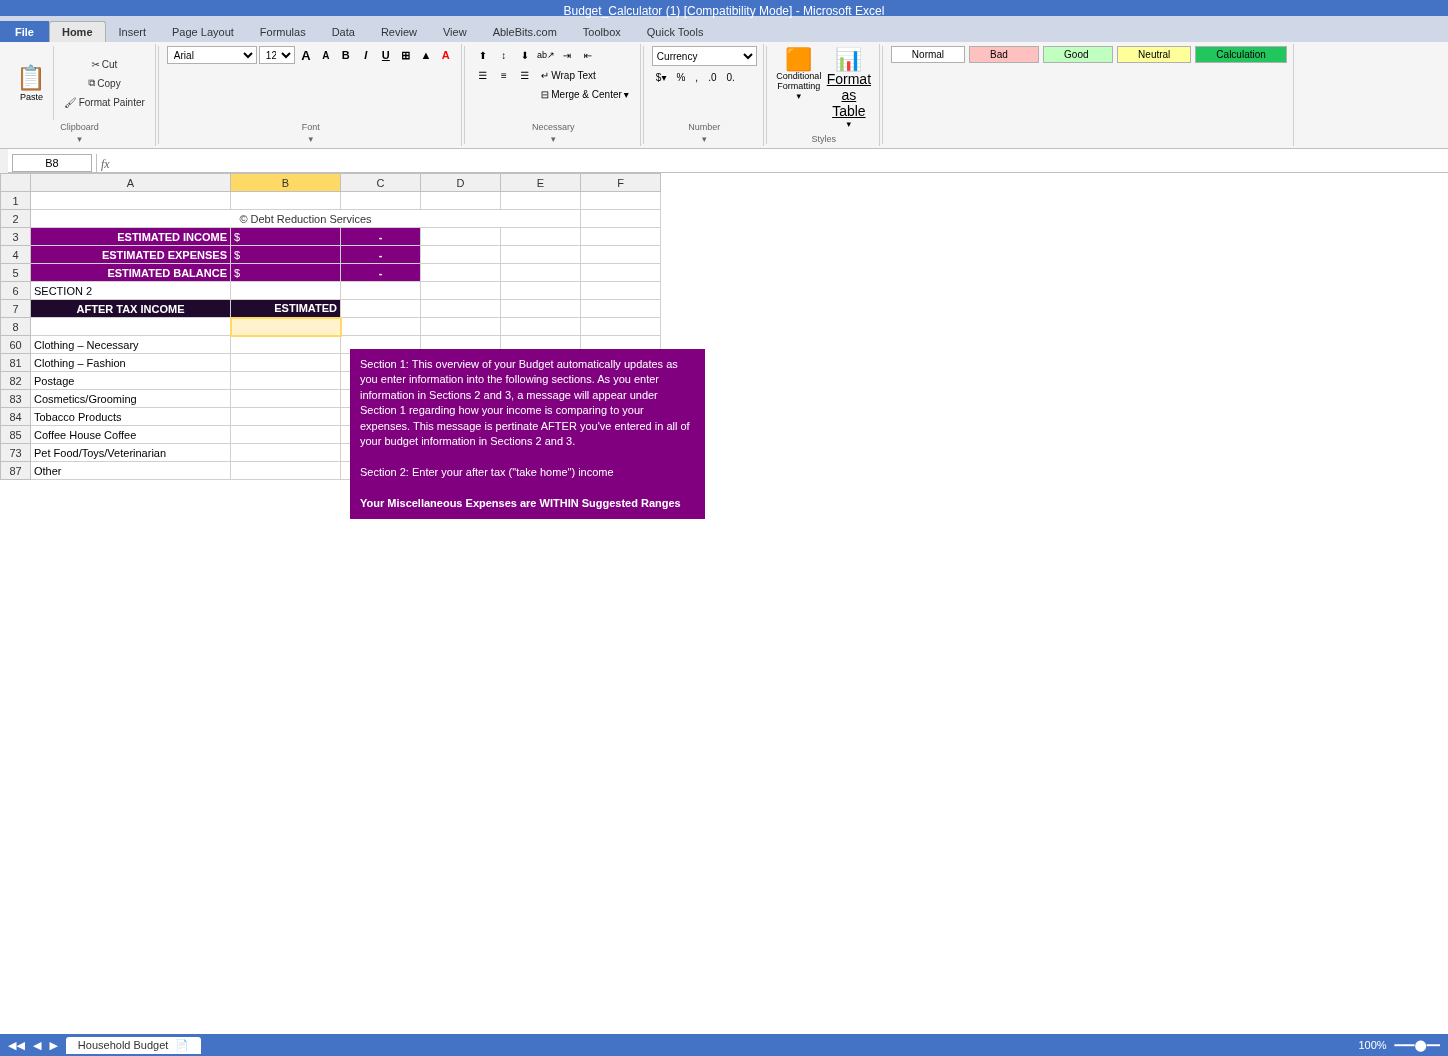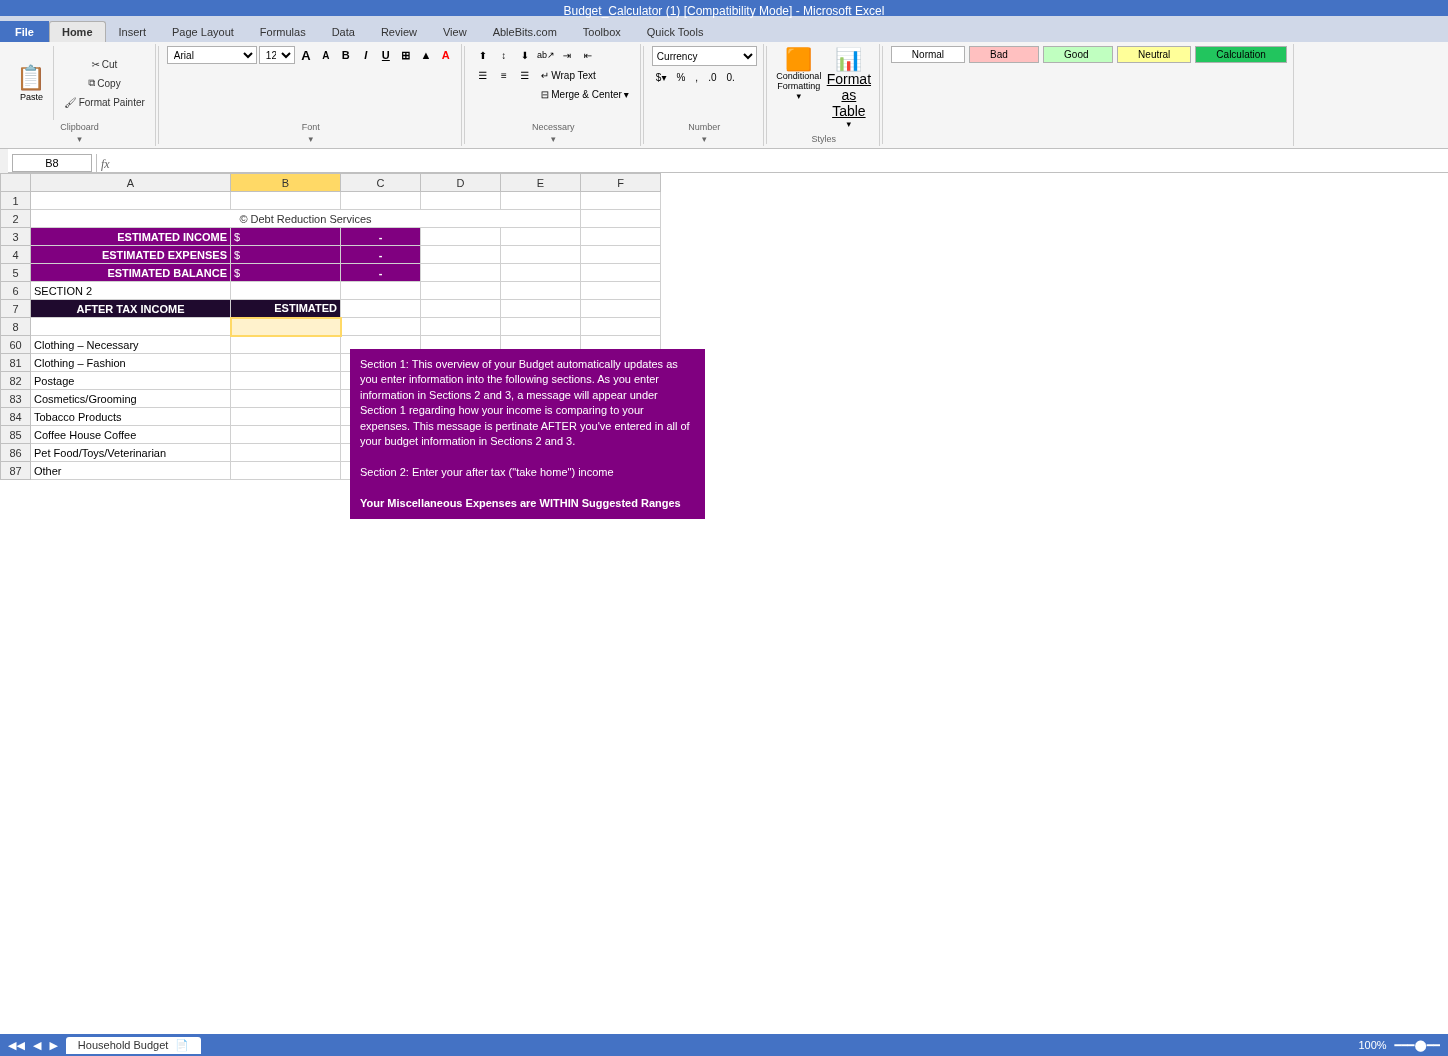--- a/index.html
+++ b/index.html
@@ -760,21 +760,21 @@
       <tr>
         <td class="row-header">85</td>
         <td>Coffee House Coffee</td>
         <td></td>
         <td></td>
         <td></td>
         <td></td>
         <td></td>
       </tr>
       <tr>
-        <td class="row-header">86</td>
+        <td class="row-header">73</td>
         <td>Pet Food/Toys/Veterinarian</td>
         <td></td>
         <td></td>
         <td></td>
         <td></td>
         <td></td>
       </tr>
       <tr>
         <td class="row-header">87</td>
         <td>Other</td>

